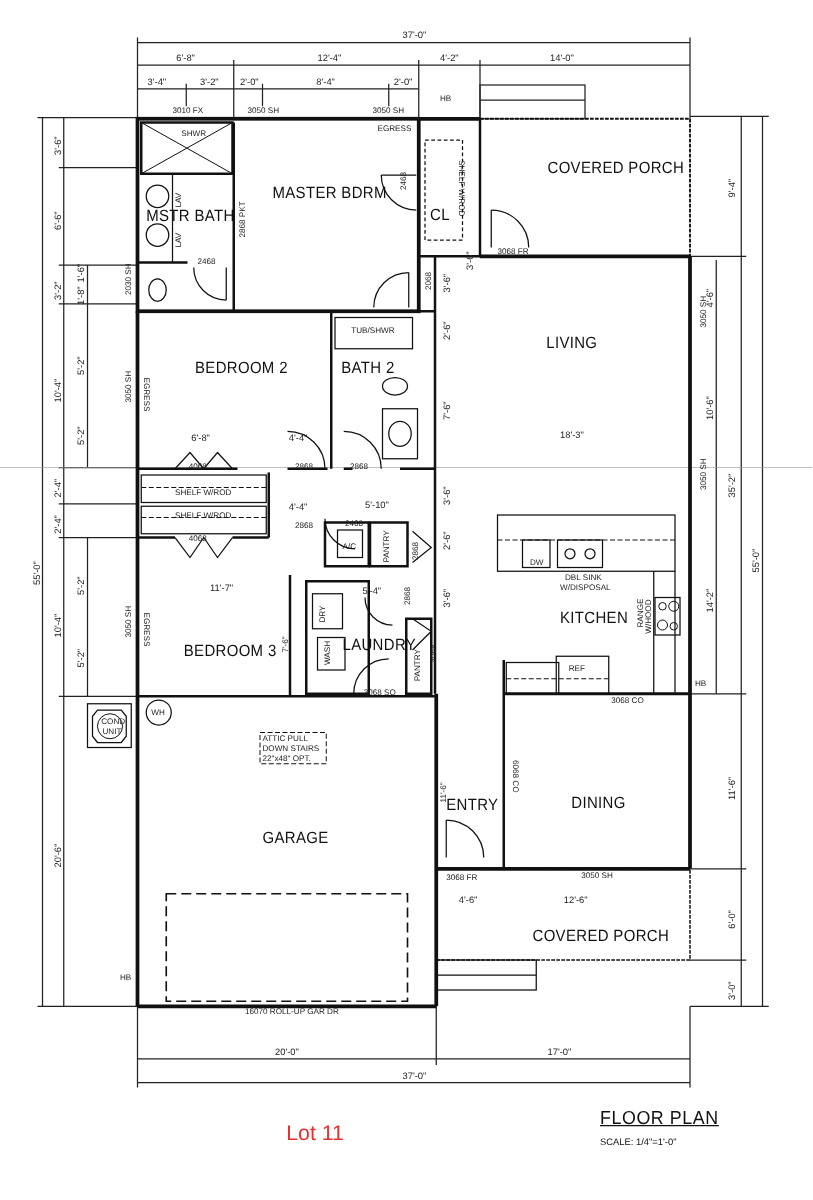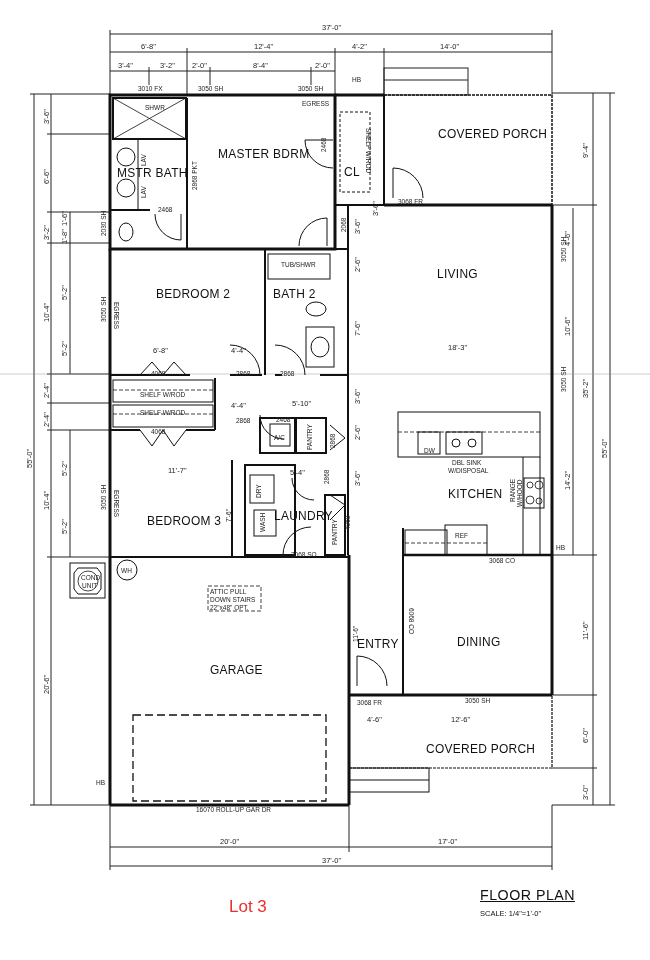--- a/index.html
+++ b/index.html
@@ -328,15 +328,15 @@
 <div class="lbl vdim" style="left:353px;top:336px;">7'-6"</div>
 <div class="lbl vdim" style="left:353px;top:404px;">3'-6"</div>
 <div class="lbl vdim" style="left:353px;top:440px;">2'-6"</div>
 <div class="lbl vdim" style="left:353px;top:486px;">3'-6"</div>
 <div class="lbl vdim" style="left:371px;top:216px;">3'-6"</div>
 
 <div class="lbl dim" style="left:220px;top:837px;">20'-0"</div>
 <div class="lbl dim" style="left:438px;top:837px;">17'-0"</div>
 <div class="lbl dim" style="left:322px;top:856px;">37'-0"</div>
 
-<div class="lot">Lot 3</div>
+<div class="lot">Lot 11</div>
 <div class="title">FLOOR PLAN</div>
 <div class="scale">SCALE:  1/4"=1'-0"</div>
 
 </body></html>

